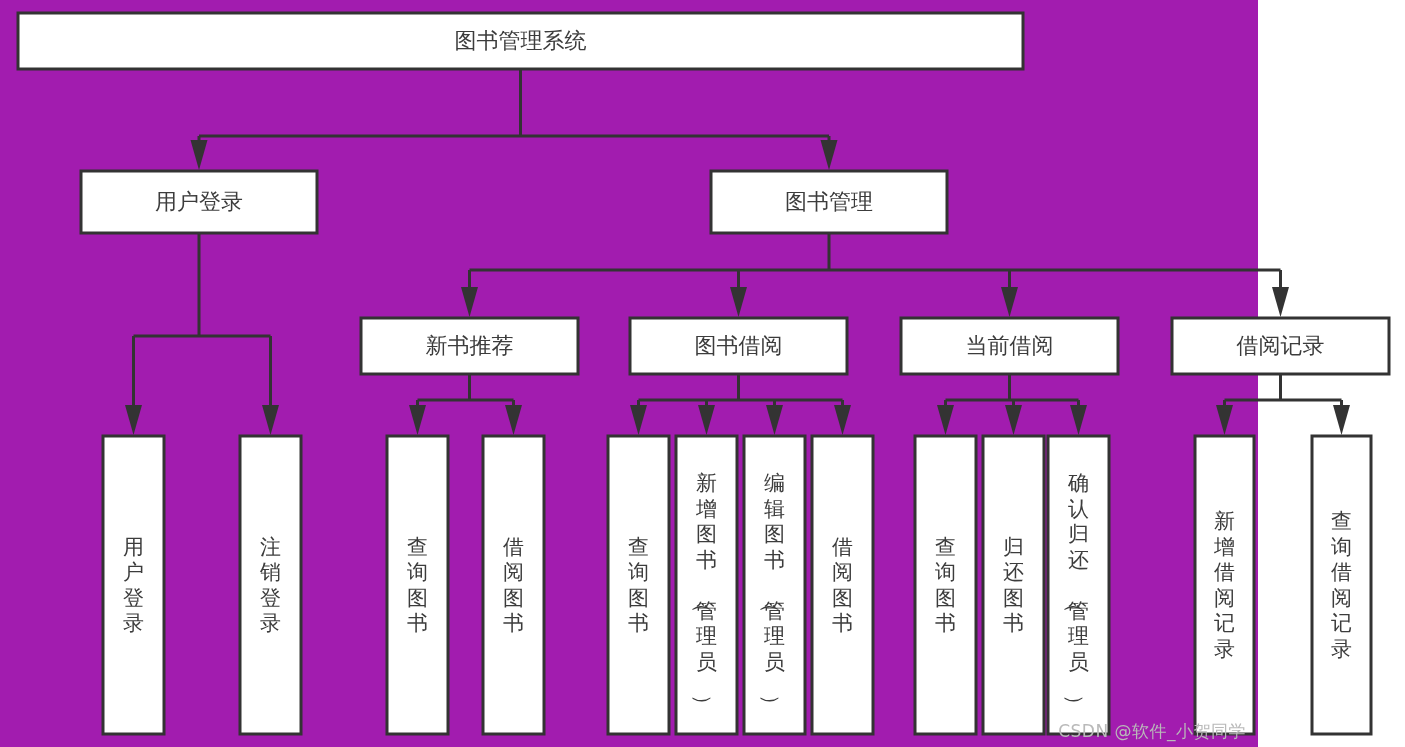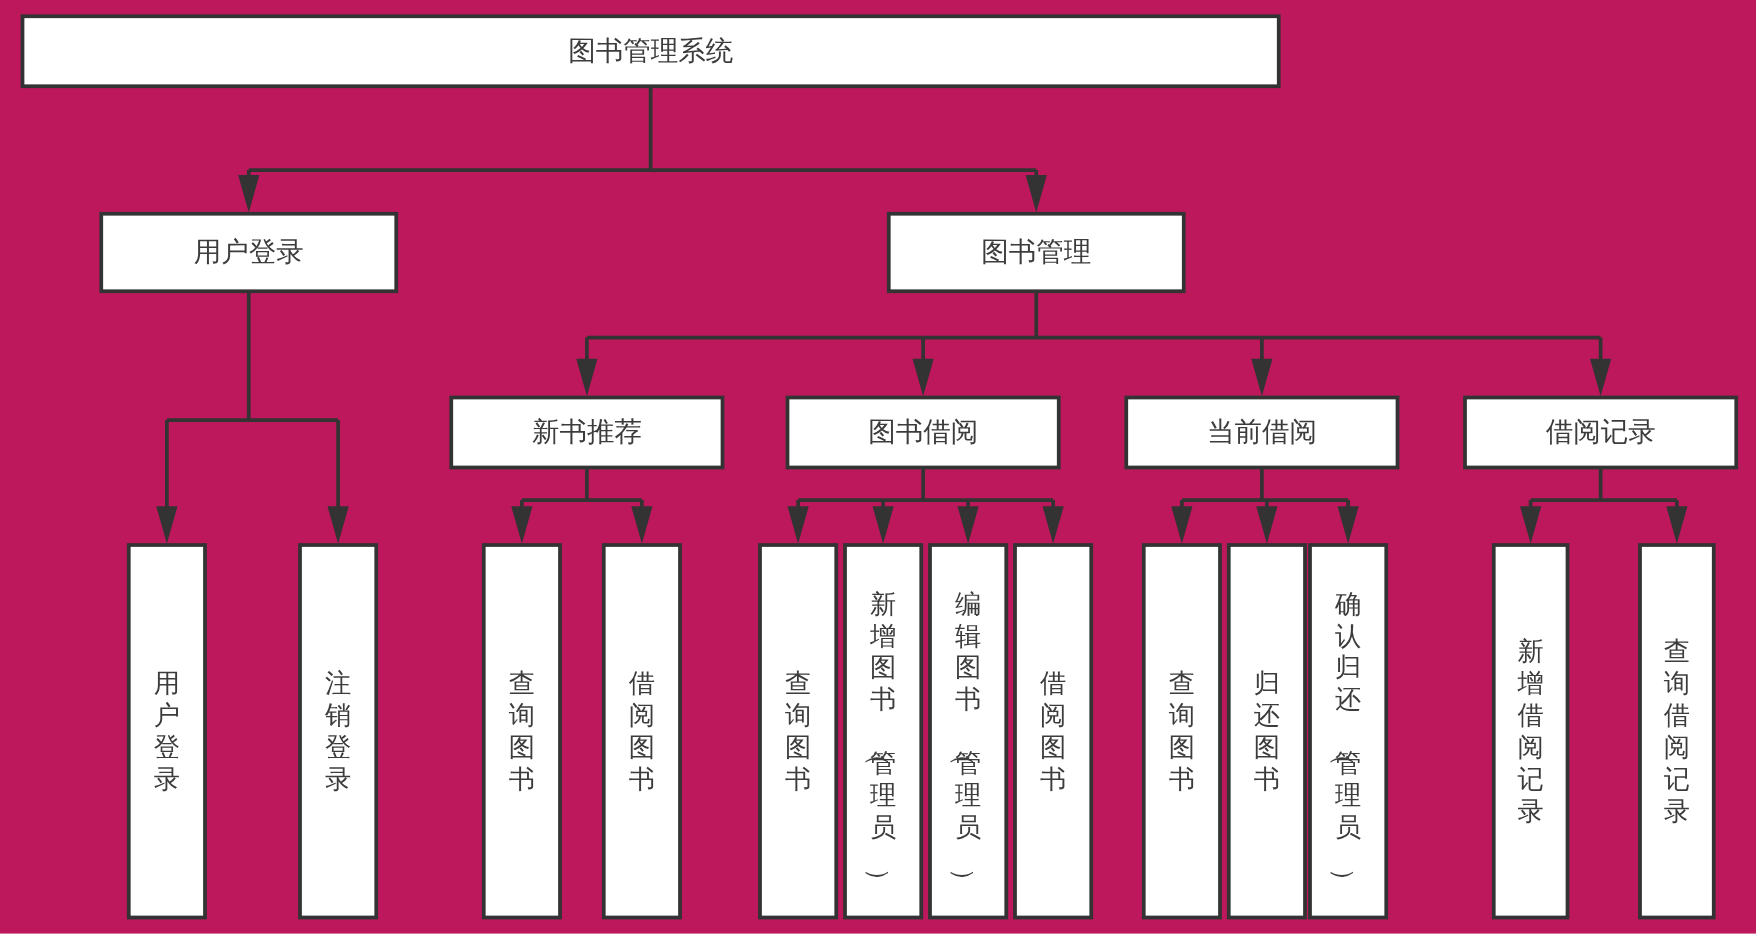--- a/index.html
+++ b/index.html
@@ -1,21 +1,21 @@
 <!DOCTYPE html>
 <html><head>
 <meta charset="utf-8">
 <title>图书管理系统 功能结构图</title>
 <style>
   html,body{margin:0;padding:0;background:#ffffff;}
   body{
     font-family:"Liberation Sans","DejaVu Sans",sans-serif;
     width:1405px;height:747px;overflow:hidden;
   }
-  #diagram-root{position:relative;width:1405px;height:747px;background:#be185d;}
+  #diagram-root{position:relative;width:1258px;height:747px;background:#a21caf;}
   svg#tree-svg{position:absolute;left:0;top:0;width:1405px;height:747px;display:block;}
 
   .node-box{
     fill:#ffffff;
     stroke:#333333;
     stroke-width:3;
   }
   .connector{
     stroke:#333333;
     stroke-width:3;
@@ -194,13 +194,14 @@
           <rect x="1195" y="436" width="59" height="298" class="node-box"></rect>
           <text x="1224.5" y="528.39" class="node-label label-v"><tspan x="1224.5" dy="0">新</tspan><tspan x="1224.5" dy="25.5">增</tspan><tspan x="1224.5" dy="25.5">借</tspan><tspan x="1224.5" dy="25.5">阅</tspan><tspan x="1224.5" dy="25.5">记</tspan><tspan x="1224.5" dy="25.5">录</tspan></text>
         </g>
         <g>
           <rect x="1312" y="436" width="59" height="298" class="node-box"></rect>
           <text x="1341.5" y="528.39" class="node-label label-v"><tspan x="1341.5" dy="0">查</tspan><tspan x="1341.5" dy="25.5">询</tspan><tspan x="1341.5" dy="25.5">借</tspan><tspan x="1341.5" dy="25.5">阅</tspan><tspan x="1341.5" dy="25.5">记</tspan><tspan x="1341.5" dy="25.5">录</tspan></text>
         </g>
       </g>
   </svg>
 
+  <div class="watermark">CSDN @软件_小贺同学</div>
 </div>
 
 </body></html>

